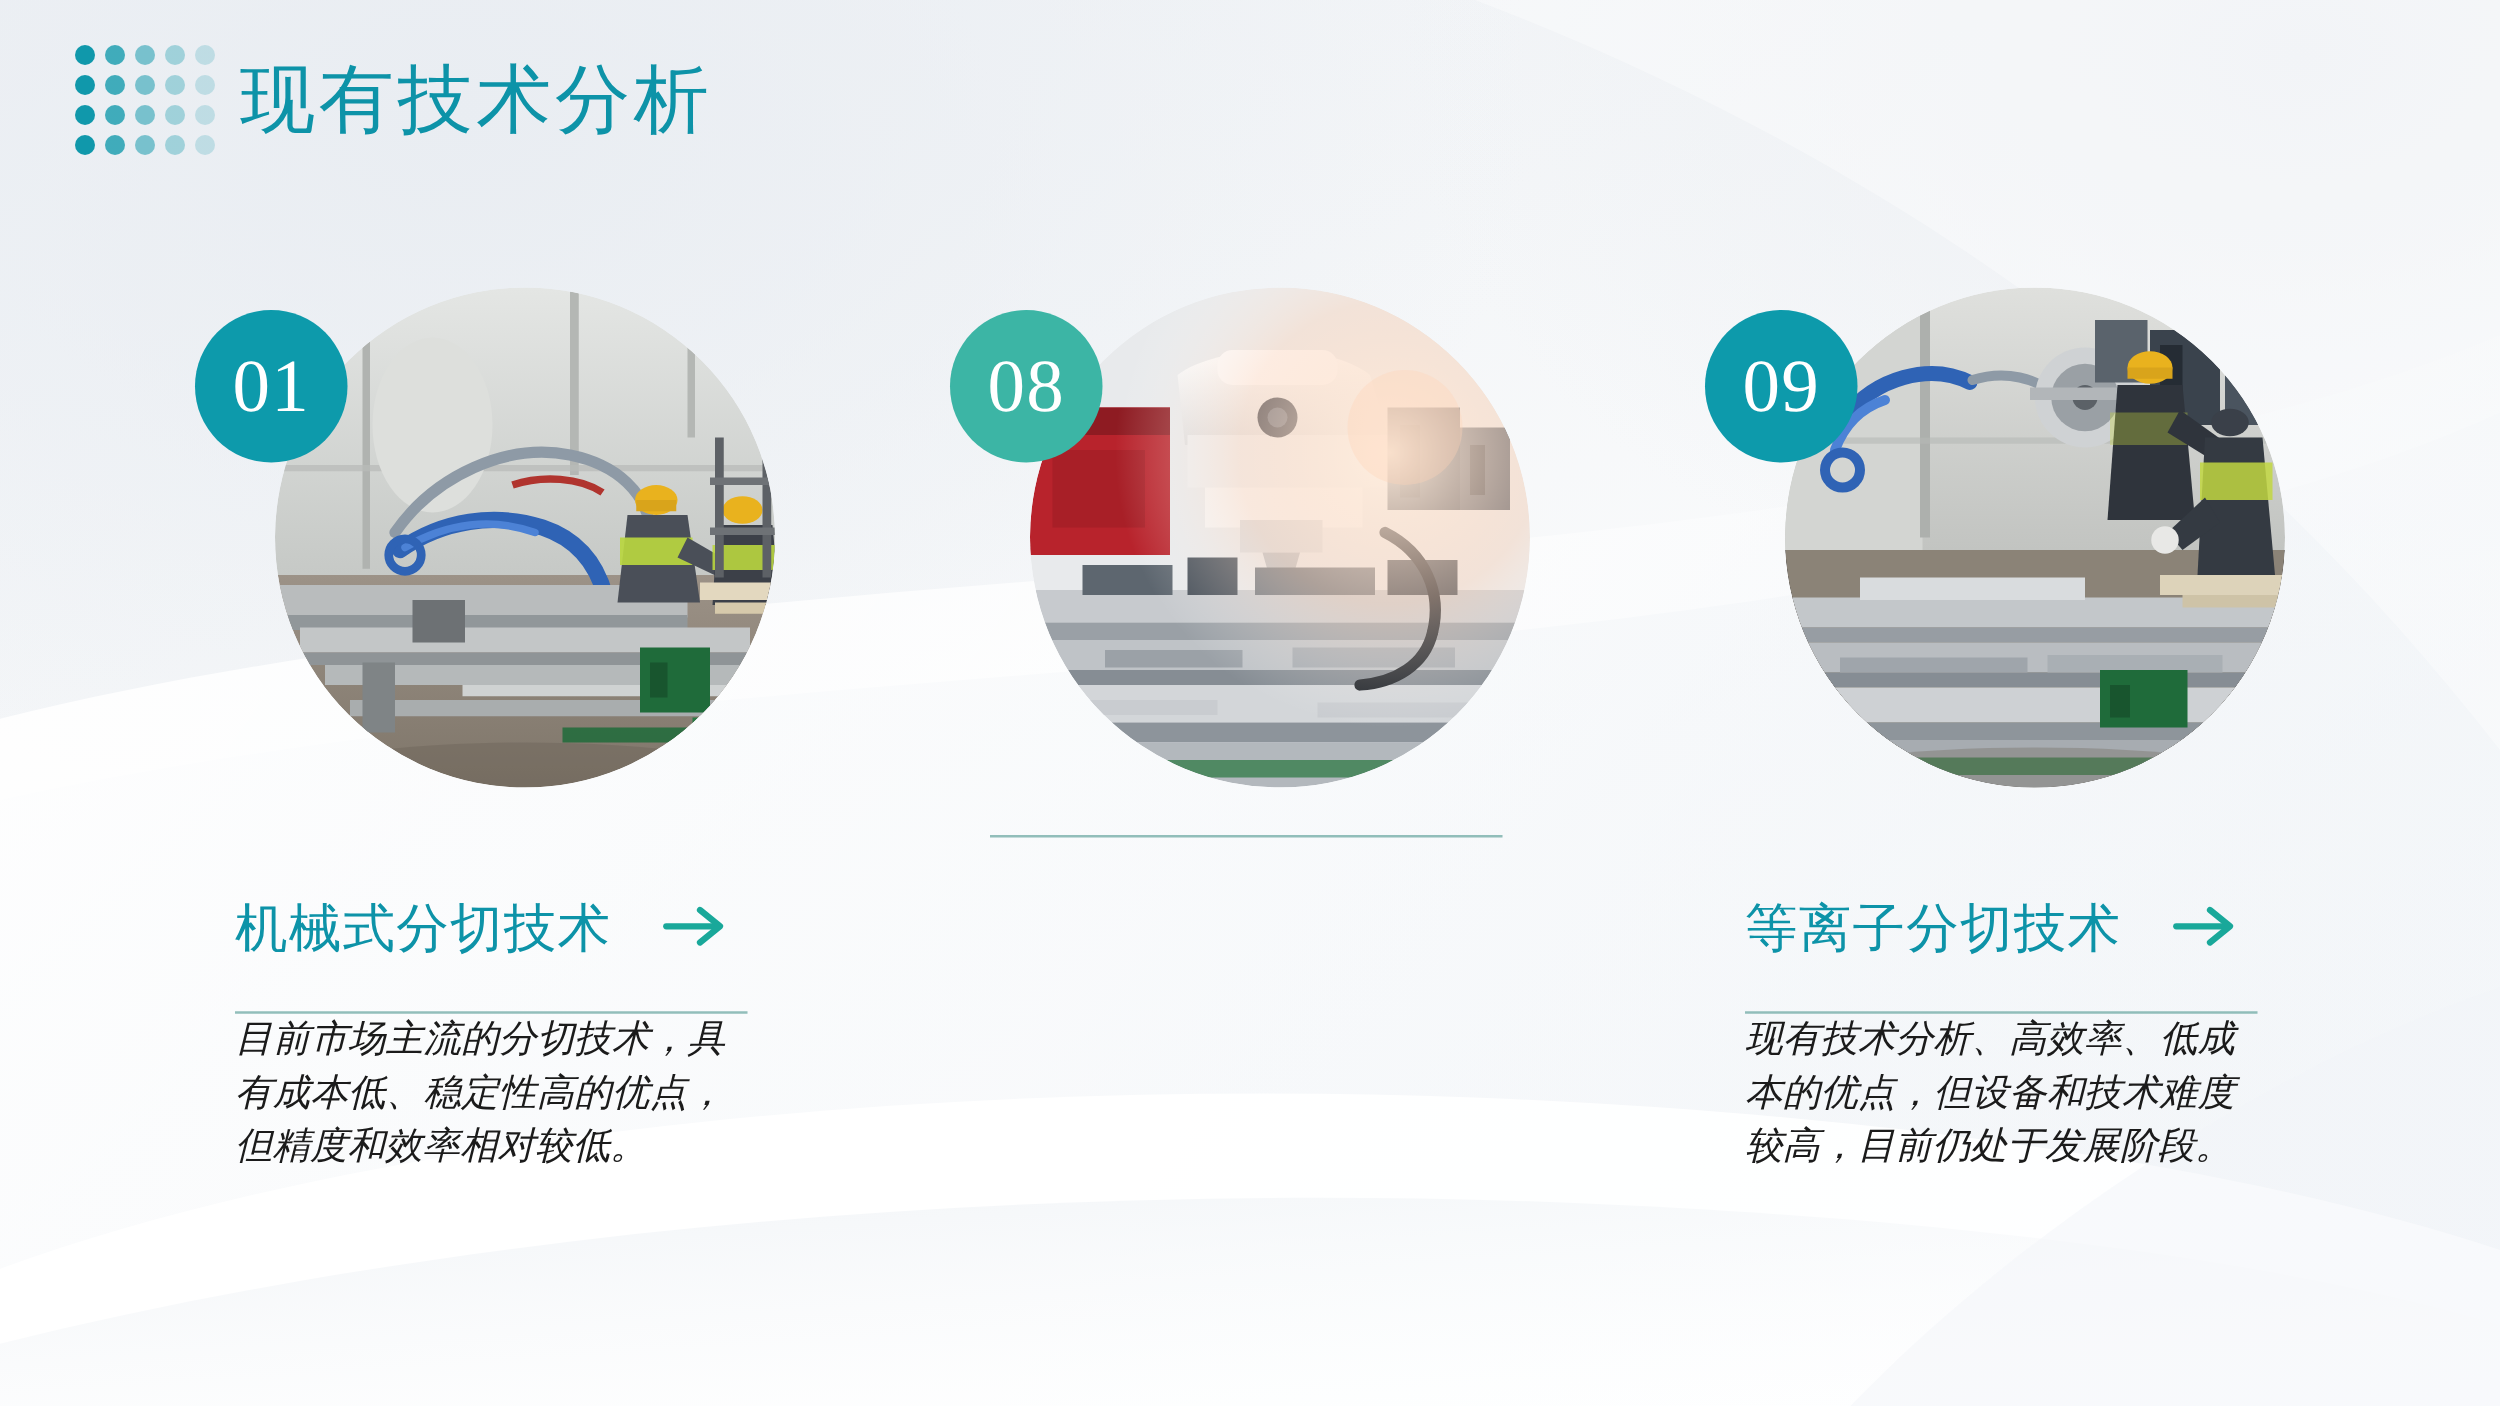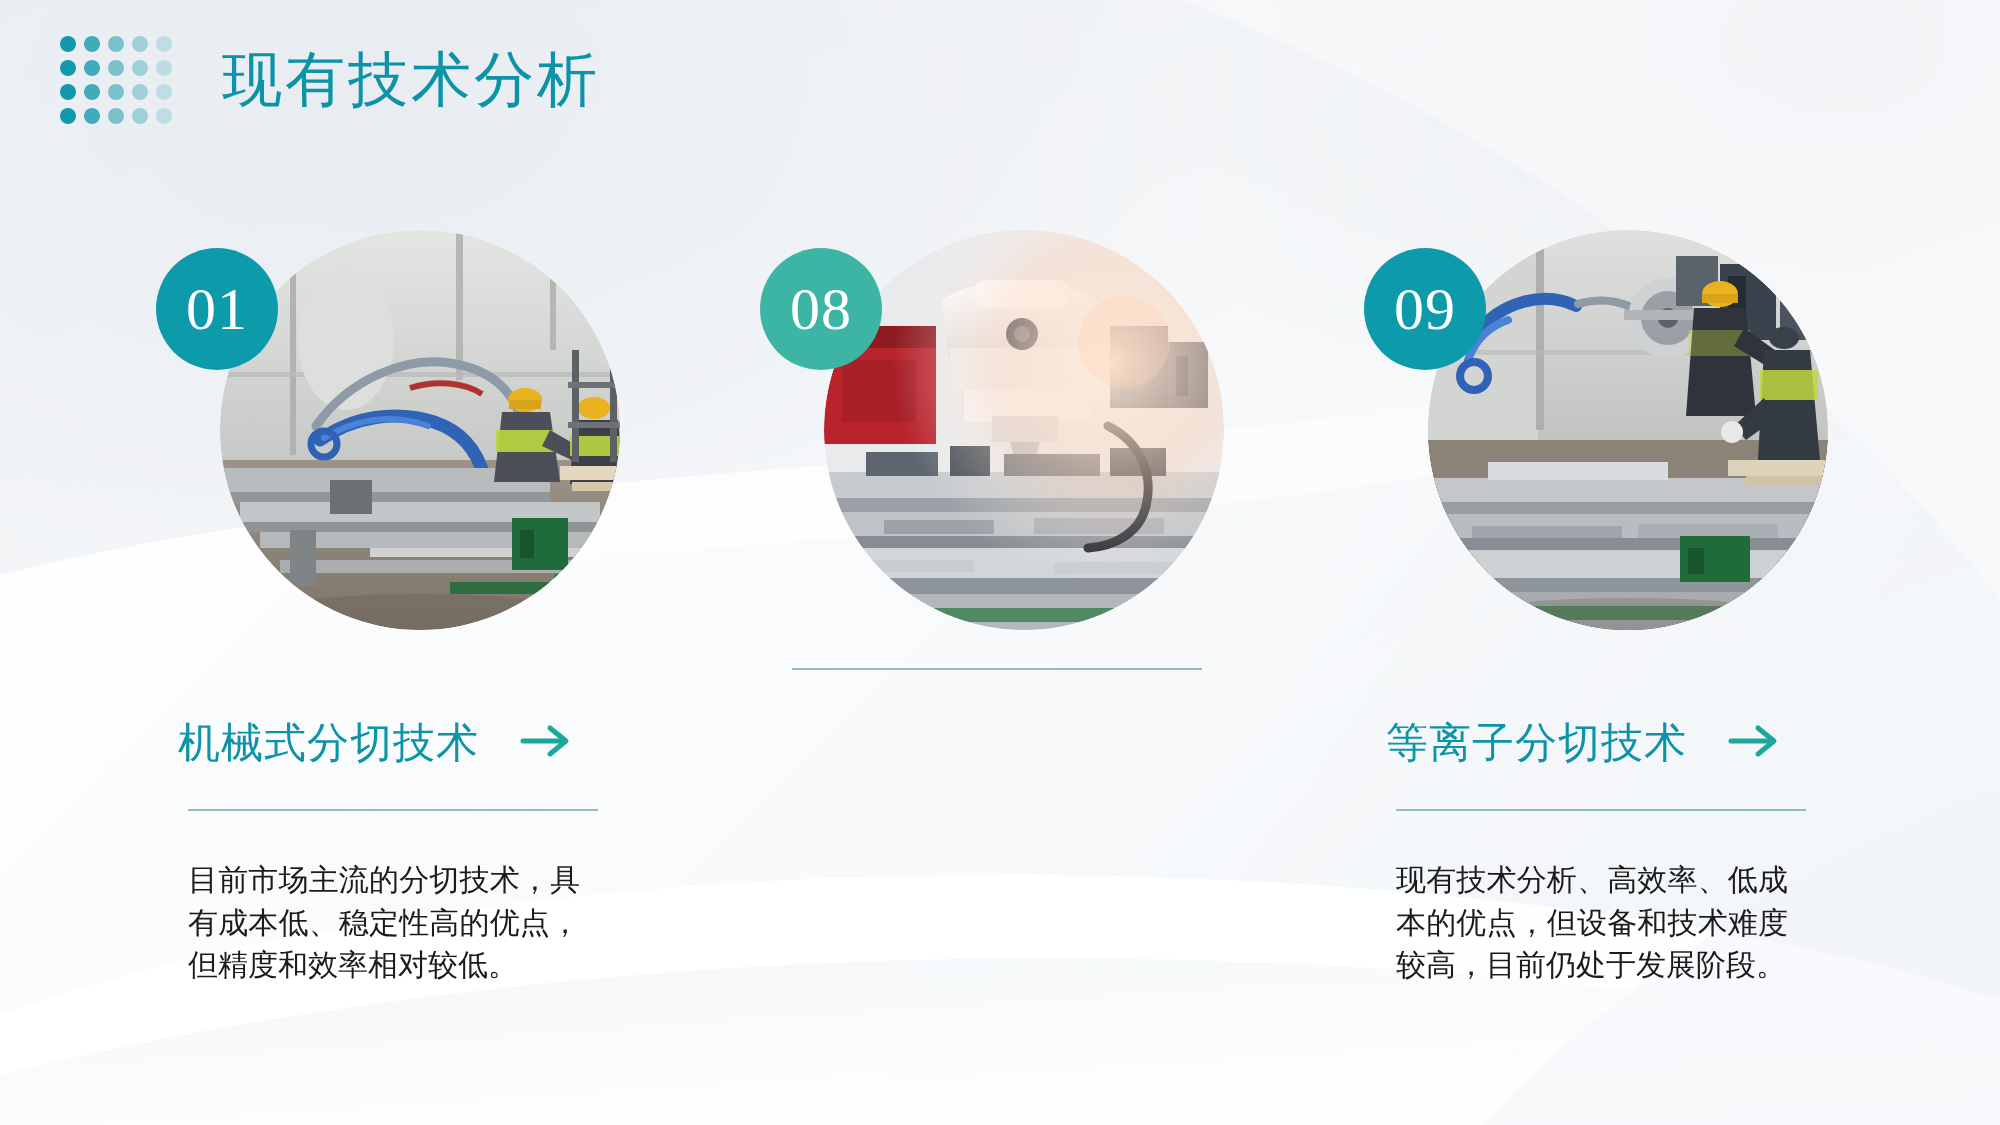--- a/index.html
+++ b/index.html
@@ -32,21 +32,21 @@
     pointer-events: none;
   }
 
   
   .header {
     position: absolute;
     left: 60px;
     top: 36px;
     display: flex;
     align-items: center;
-    gap: 50px;
+    gap: 20px;
   }
   .dot-grid {
     display: grid;
     grid-template-columns: repeat(5, 16px);
     grid-template-rows: repeat(4, 16px);
     gap: 8px;
   }
   .dot {
     width: 16px;
     height: 16px;
@@ -115,20 +115,21 @@
     color: #ffffff;
     font-size: 60px;
     letter-spacing: 1px;
   }
   .card.c1 .num-badge { background: #0d9aab; }
   .card.c2 .num-badge { background: #3cb5a5; }
   .card.c3 .num-badge { background: #0d9aab; }
 
   .card-head {
     margin-top: 85px;
+    margin-left: 10px;
     display: flex;
     align-items: center;
     justify-content: space-between;
     width: 400px;
   }
   .card-title {
     font-size: 42px;
     color: #0d93a8;
     letter-spacing: 1px;
     white-space: nowrap;
@@ -141,28 +142,28 @@
   .divider {
     margin-top: 38px;
     margin-left: 10px;
     width: 410px;
     height: 2px;
     background: #6fa9a4;
     opacity: 0.75;
   }
 
   .card-body {
-    margin-top: 48px;
     margin-left: 10px;
     width: 392px;
     font-size: 30px;
     line-height: 1.42;
     color: #1b1b1b;
     text-align: justify;
     letter-spacing: 0px;
+    font-style: italic;
   }
 </style>
 </head>
 <body>
 
 <div id="slide">
 
   <svg class="bg-waves" viewBox="0 0 2000 1125" preserveAspectRatio="none">
     <defs>
       <linearGradient id="wg1" x1="0" y1="0" x2="1" y2="0.3">

